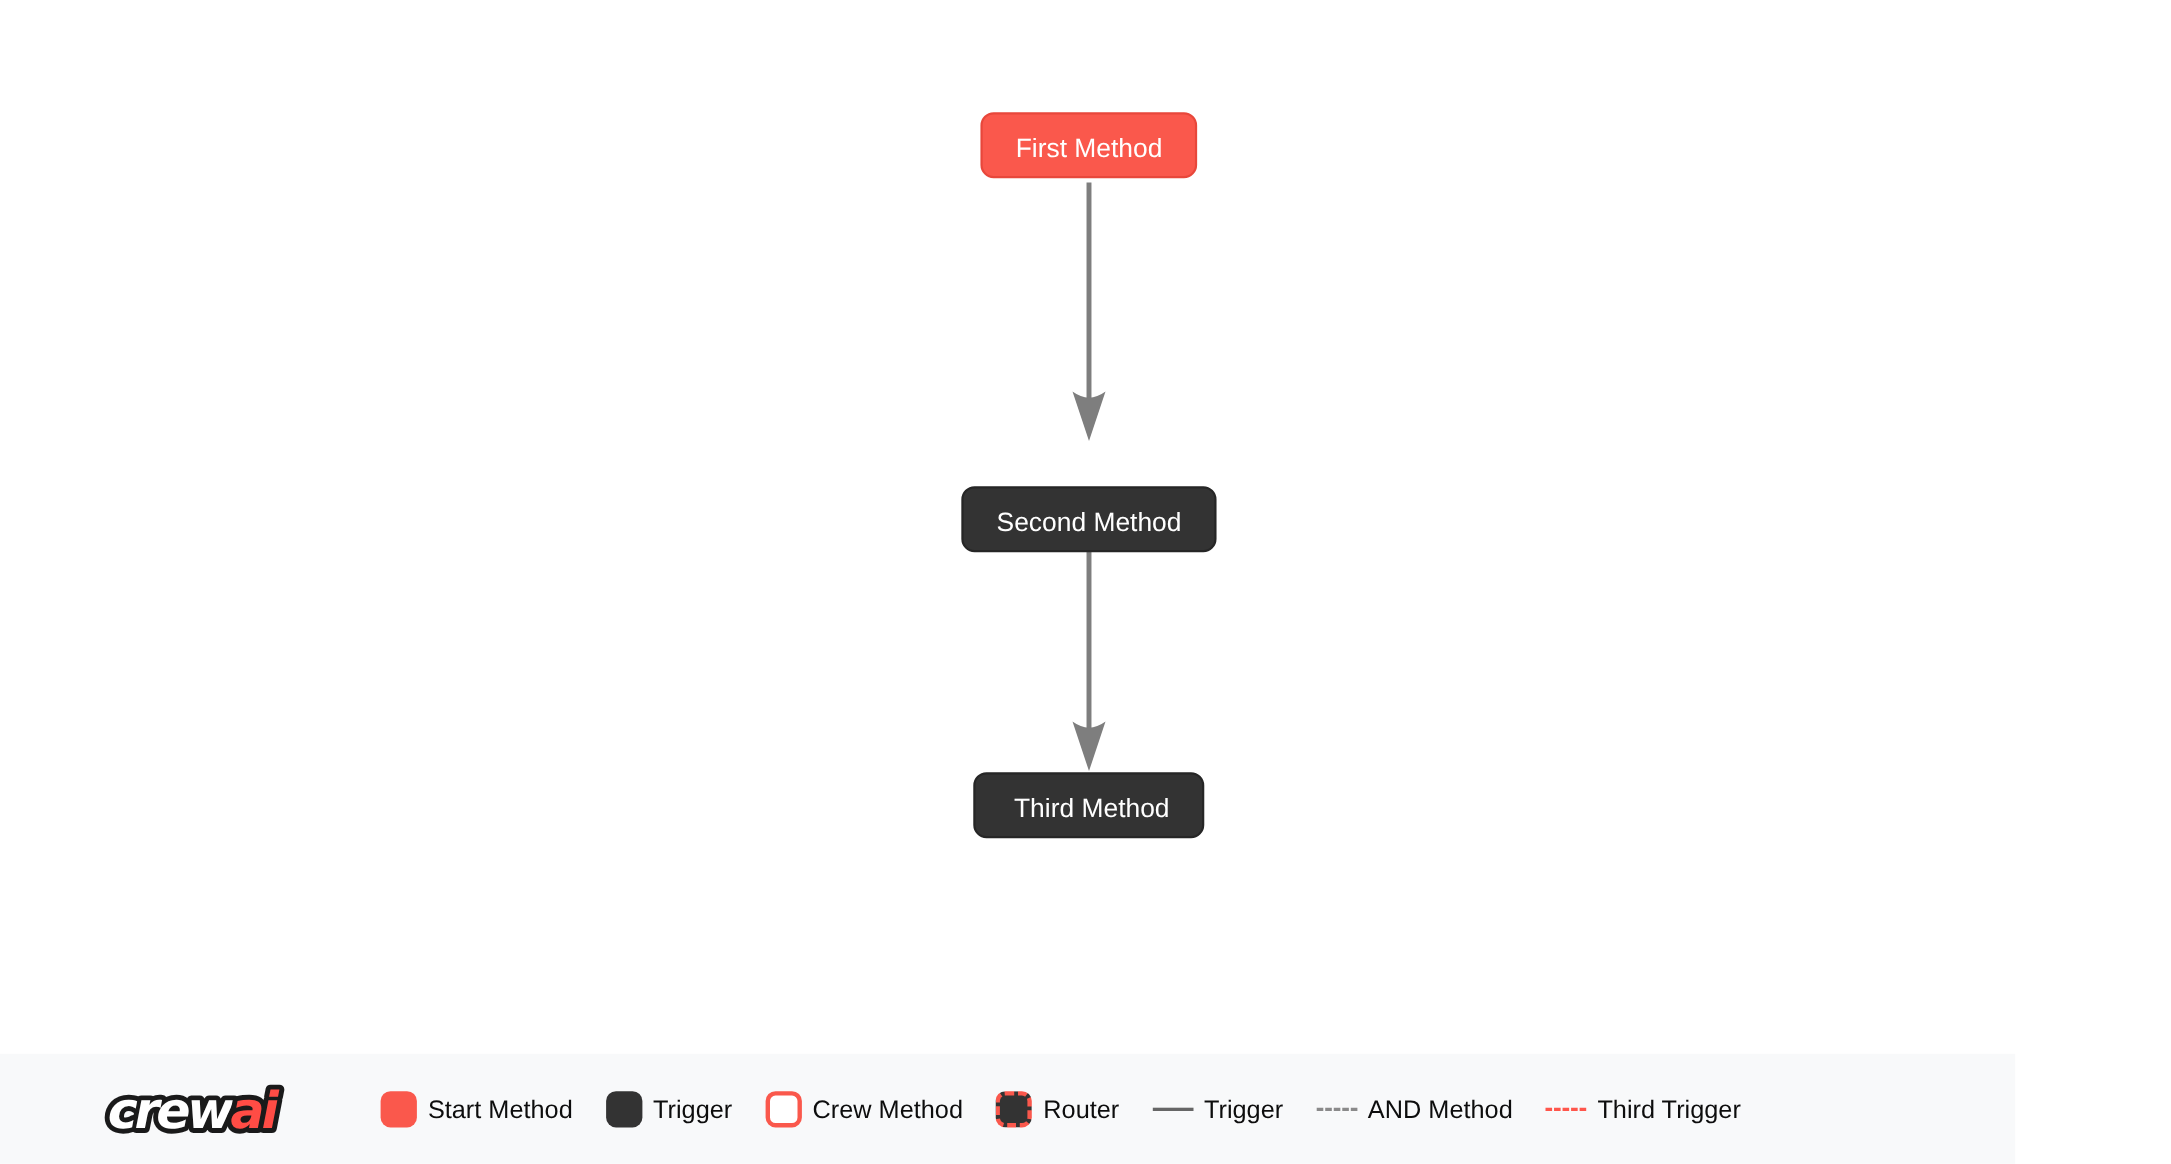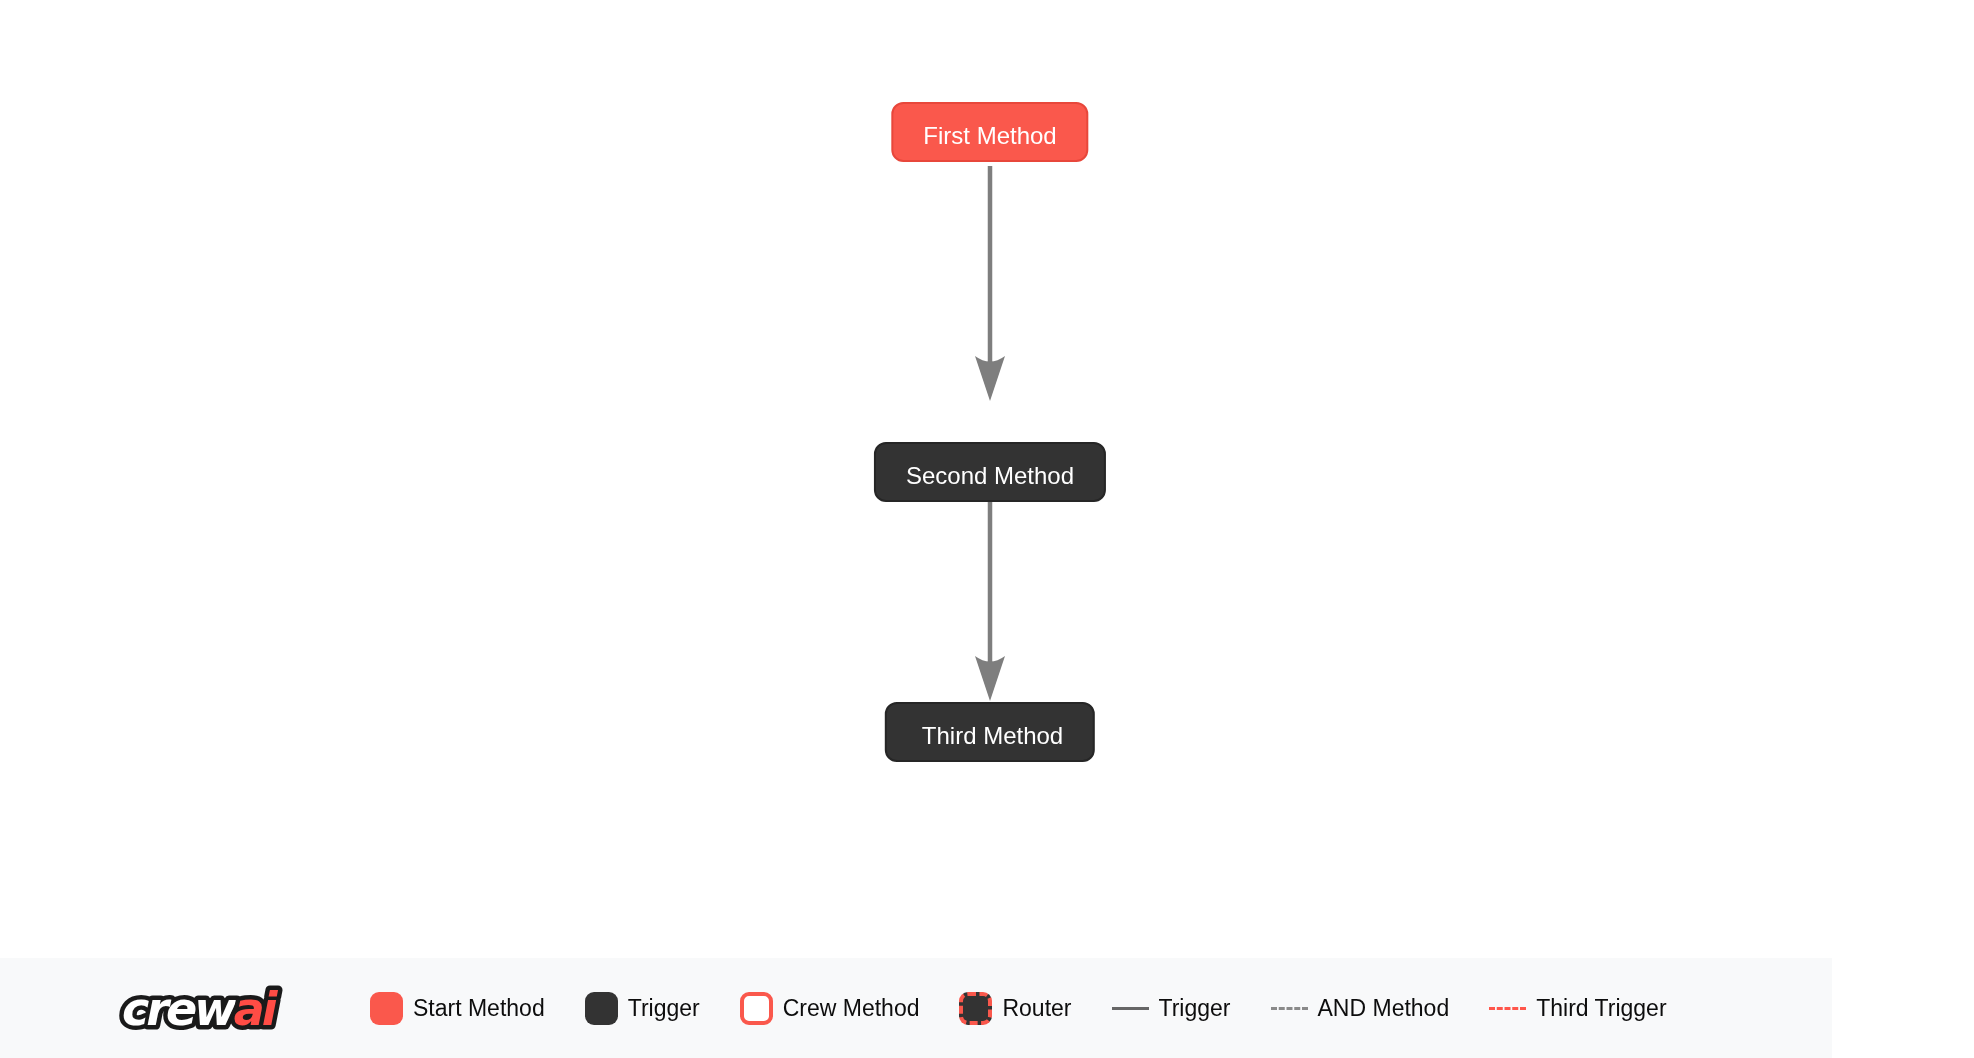--- a/index.html
+++ b/index.html
@@ -51,31 +51,31 @@
   
   .legend-bar {
     position: absolute;
     left: 0; bottom: 0;
     width: 1832px;
     height: 100px;
     background: #F8F9FA;
     display: flex;
     align-items: center;
     box-sizing: border-box;
-    padding-left: 116px;
+    padding-left: 92px;
     text-align: right;
   }
   .logo {
     flex: 0 0 auto;
     margin-right: 22px;
   }
   .legend-items {
     display: flex;
     align-items: center;
-    gap: 40px;
+    gap: 30px;
   }
   .legend-item {
     display: flex;
     align-items: center;
     gap: 10px;
     font-size: 23px;
     color: #0d0d0d;
     white-space: nowrap;
   }
   .swatch {

